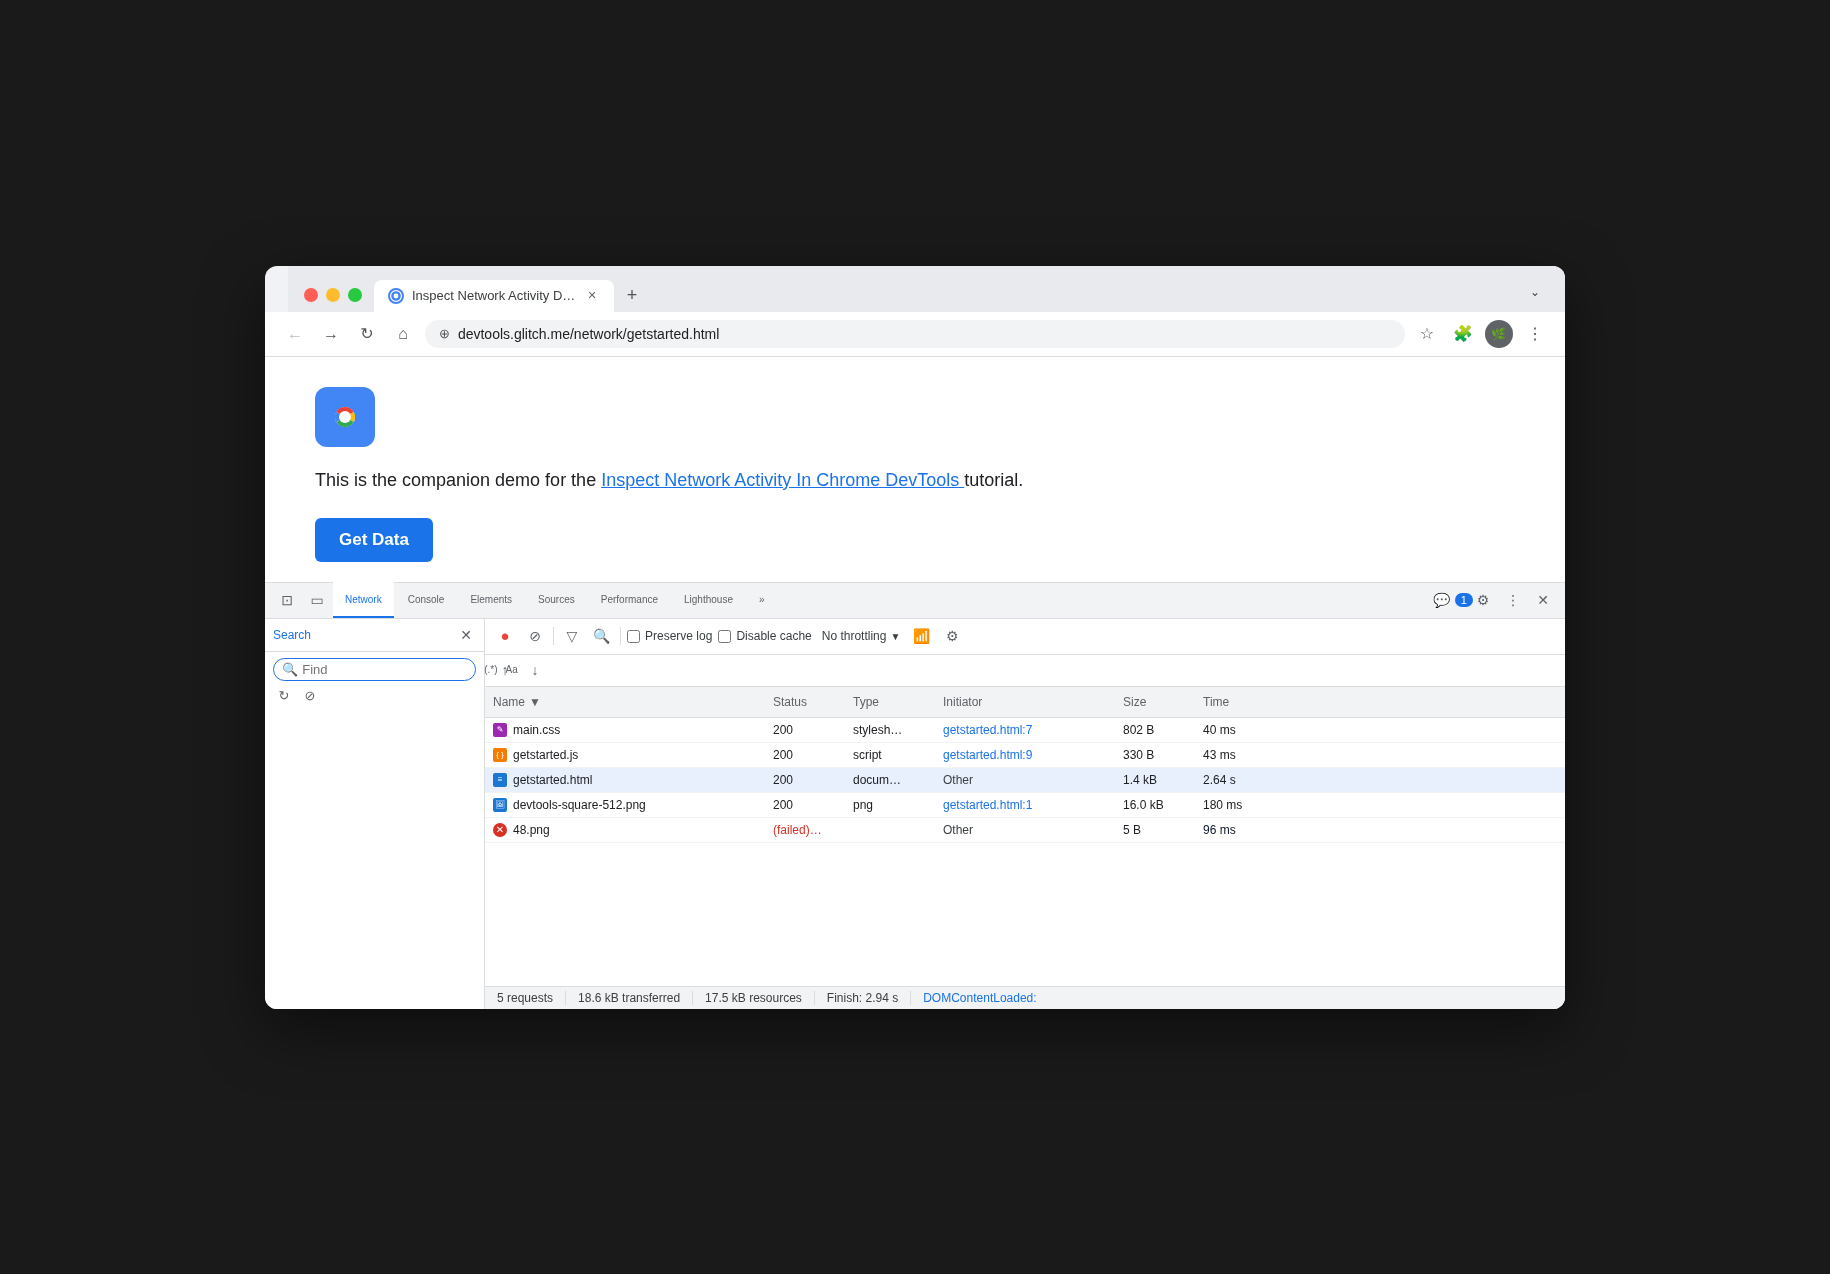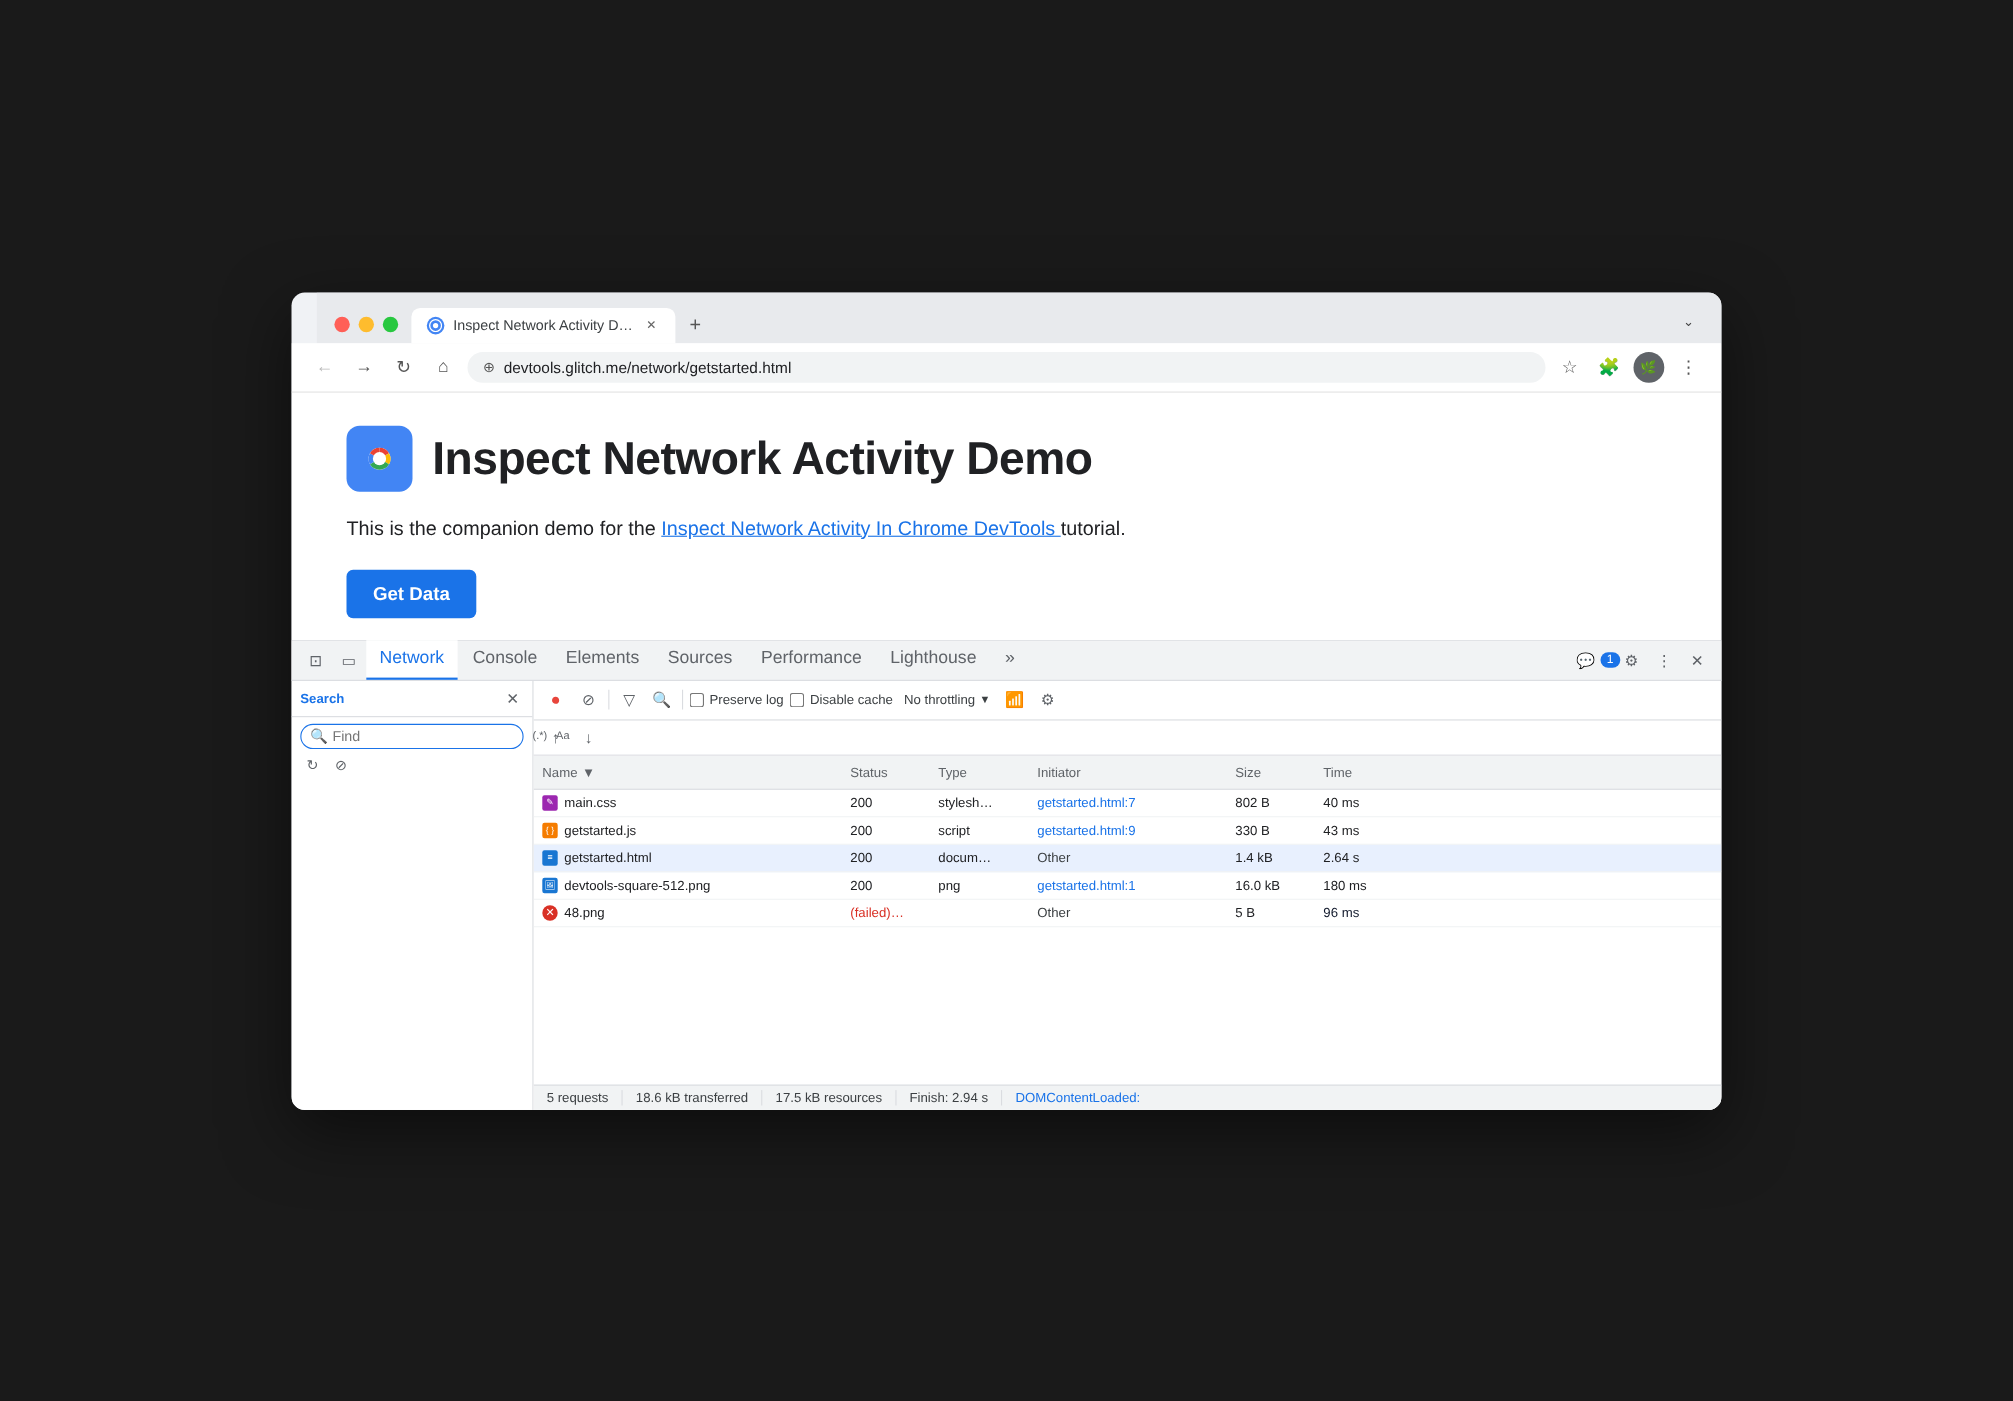--- a/index.html
+++ b/index.html
@@ -237,21 +237,21 @@
       padding: 0 8px;
       border-bottom: 1px solid #dadce0;
       height: 36px;
       gap: 2px;
     }
     .devtools-tab {
       padding: 0 12px;
       height: 36px;
       display: flex;
       align-items: center;
-      font-size: 16px;
+      font-size: 10px;
       color: #5f6368;
       cursor: pointer;
       border-bottom: 2px solid transparent;
       white-space: nowrap;
     }
     .devtools-tab.active {
       color: #1a73e8;
       border-bottom: 2px solid #1a73e8;
       background: #fff;
     }
@@ -290,21 +290,21 @@
     .search-header {
       display: flex;
       align-items: center;
       justify-content: space-between;
       padding: 6px 8px;
       border-bottom: 1px solid #dadce0;
     }
     .search-label {
       font-size: 12px;
       color: #1a73e8;
-      font-weight: 700;
+      font-weight: 400;
     }
     .search-close {
       width: 20px;
       height: 20px;
       display: flex;
       align-items: center;
       justify-content: center;
       font-size: 14px;
       color: #5f6368;
       cursor: pointer;
@@ -543,21 +543,20 @@
         <svg viewBox="0 0 40 40" fill="none" xmlns="http://www.w3.org/2000/svg">
           <circle cx="20" cy="20" r="10" fill="white"></circle>
           <path d="M20 10 A10 10 0 0 1 28.66 15 L20 20 Z" fill="#EA4335"></path>
           <path d="M28.66 15 A10 10 0 0 1 28.66 25 L20 20 Z" fill="#FBBC05"></path>
           <path d="M28.66 25 A10 10 0 0 1 11.34 25 L20 20 Z" fill="#34A853"></path>
           <path d="M11.34 25 A10 10 0 0 1 11.34 15 L20 20 Z" fill="#4285F4"></path>
           <path d="M11.34 15 A10 10 0 0 1 20 10 L20 20 Z" fill="#EA4335"></path>
           <circle cx="20" cy="20" r="6" fill="white"></circle>
         </svg>
       </div>
-      <h1 class="page-title">Inspect Network Activity Demo</h1>
     </div>
     <p class="page-desc">
       <span>This is the companion demo for the </span><a href="#">Inspect Network Activity In Chrome DevTools </a><span>tutorial.</span>
     </p>
     <button class="get-data-btn">Get Data</button>
   </div>
 
   <div class="devtools-panel">
 
     <div class="devtools-toolbar">

